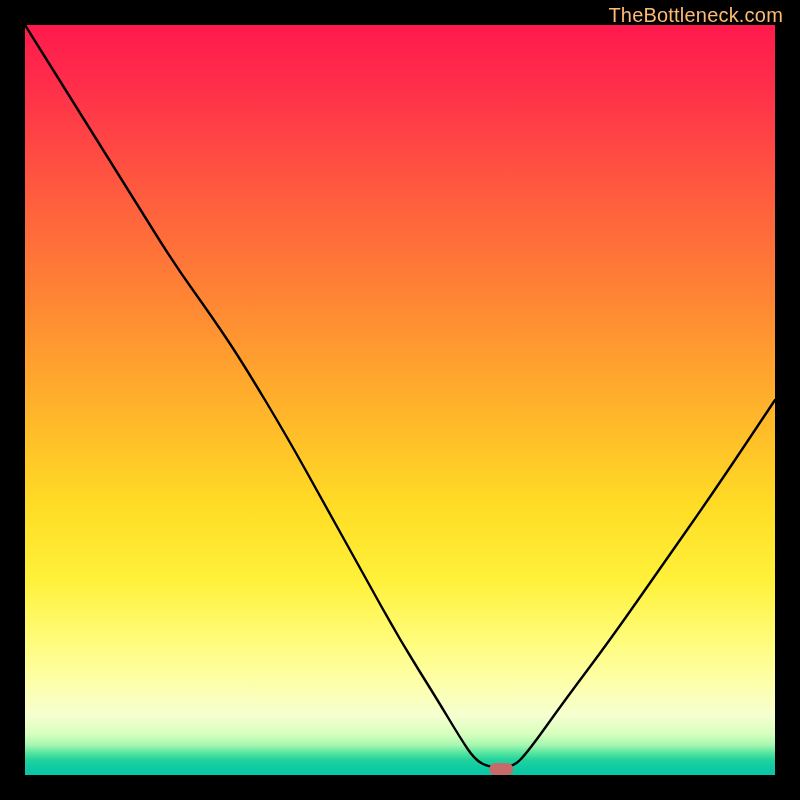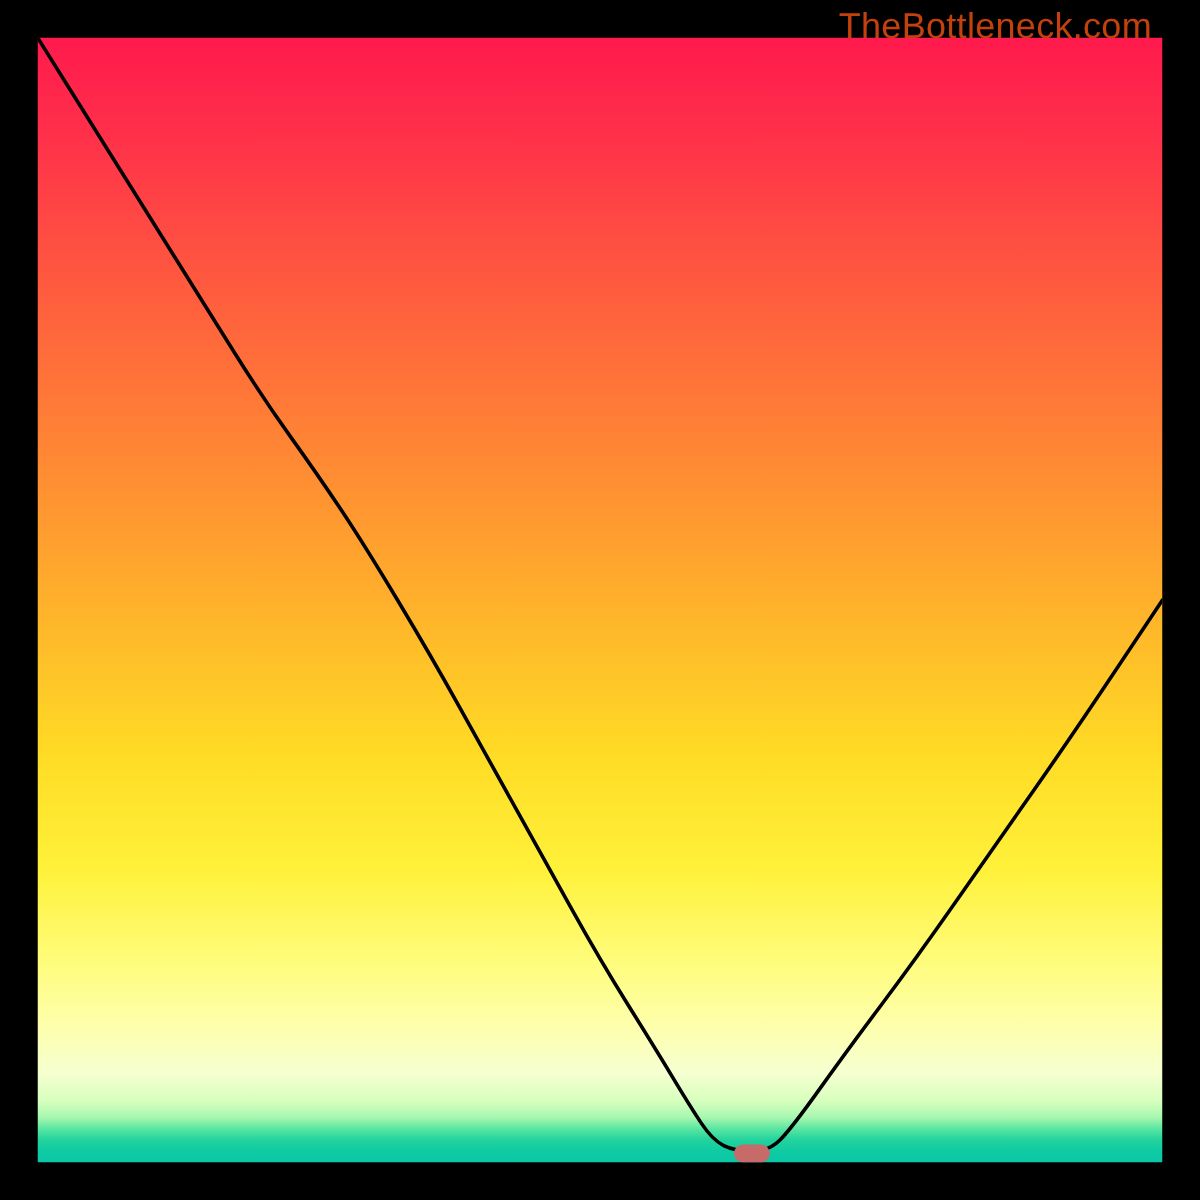--- a/index.html
+++ b/index.html
@@ -12,23 +12,23 @@
     overflow: hidden;
   }
   .canvas {
     position: relative;
     width: 800px;
     height: 800px;
   }
   .watermark {
     position: absolute;
     top: 4px;
-    right: 32px;
-    color: #c2410c;
-    font-size: 24px;
+    right: 17px;
+    color: #fdba74;
+    font-size: 20px;
     font-weight: 500;
     letter-spacing: 0.2px;
     z-index: 50;
   }
   .plot {
     position: absolute;
     left: 25px;
     top: 25px;
     width: 750px;
     height: 750px;

